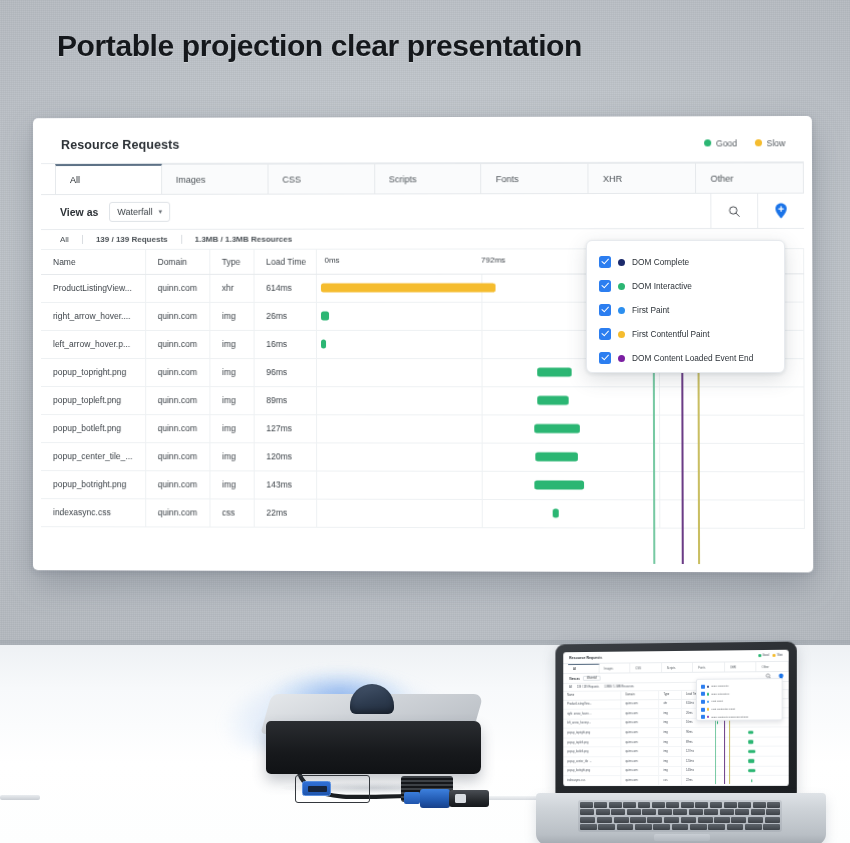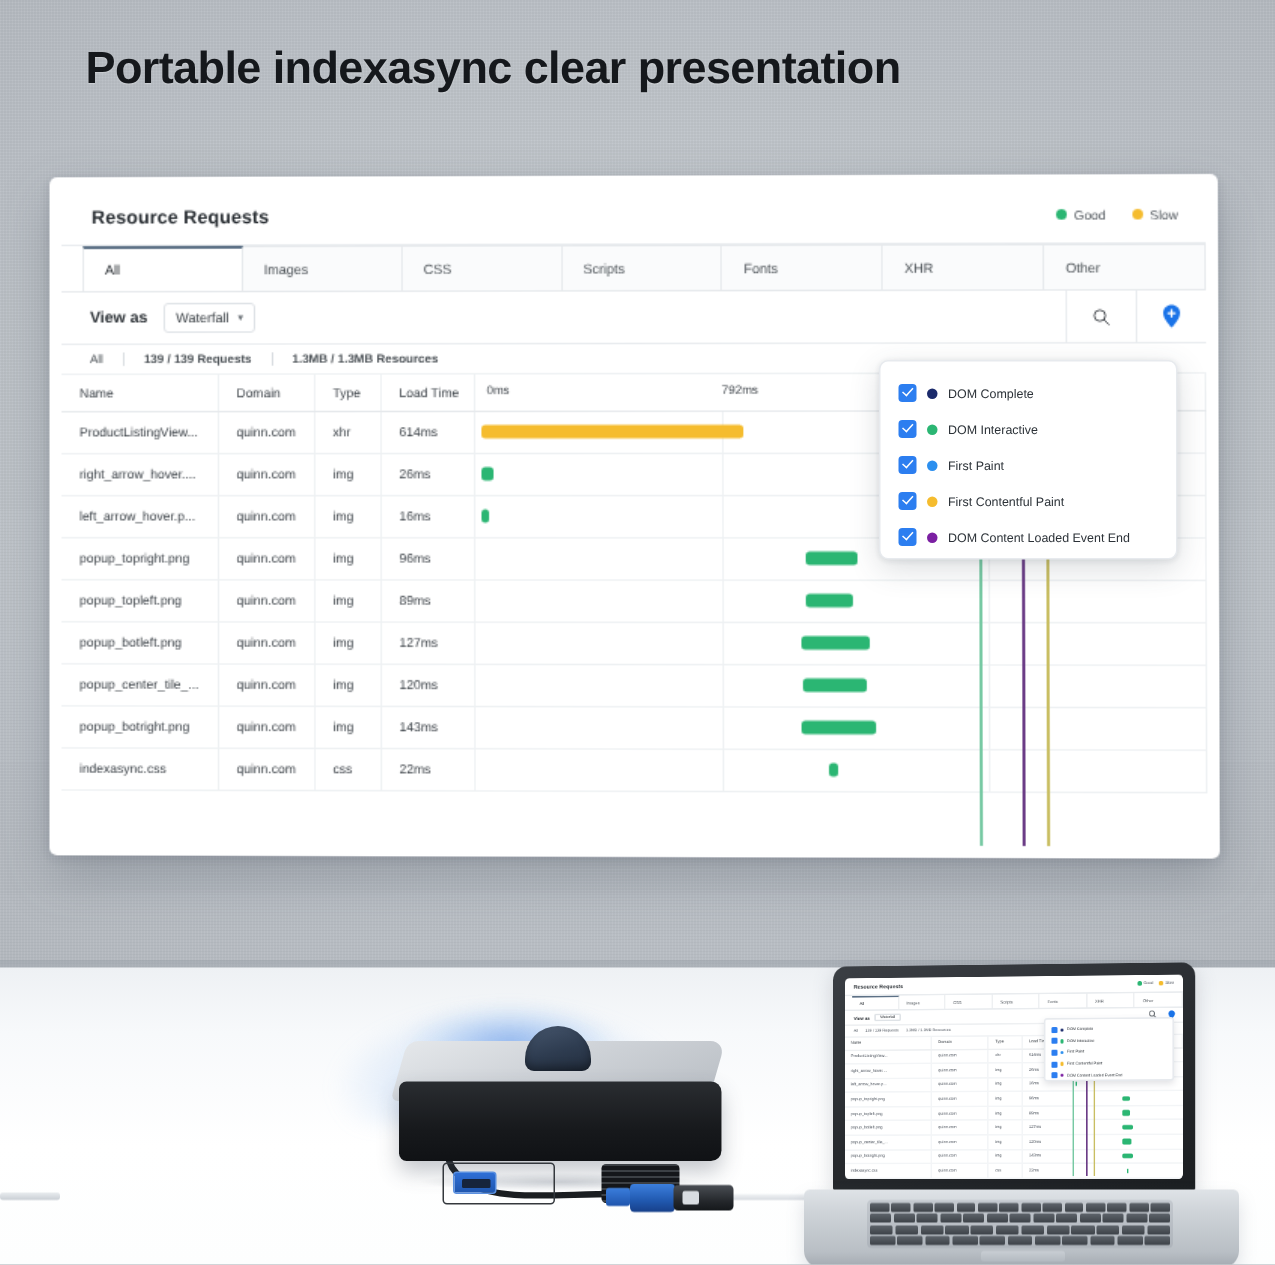--- a/index.html
+++ b/index.html
@@ -342,21 +342,21 @@
   #mini-pop .mpl { font-size:2.5px; color:#2c3238; white-space:nowrap; }
 </style>
 </head>
 <body>
 
 <div id="wall"></div>
 <div id="wall-noise"></div>
 <div id="floor-shadowline"></div>
 <div id="floor"></div>
 
-<div id="headline">Portable indexasync clear presentation</div>
+<div id="headline">Portable projection clear presentation</div>
 
 <div id="screen">
   <div id="screen-inner">
     <div class="panel-card">
 
       <div class="card-head">
         <div class="card-title">Resource Requests</div>
         <div class="legend">
           <div class="legend-item">
             <span class="dot" style="background:#2BB673"></span>

